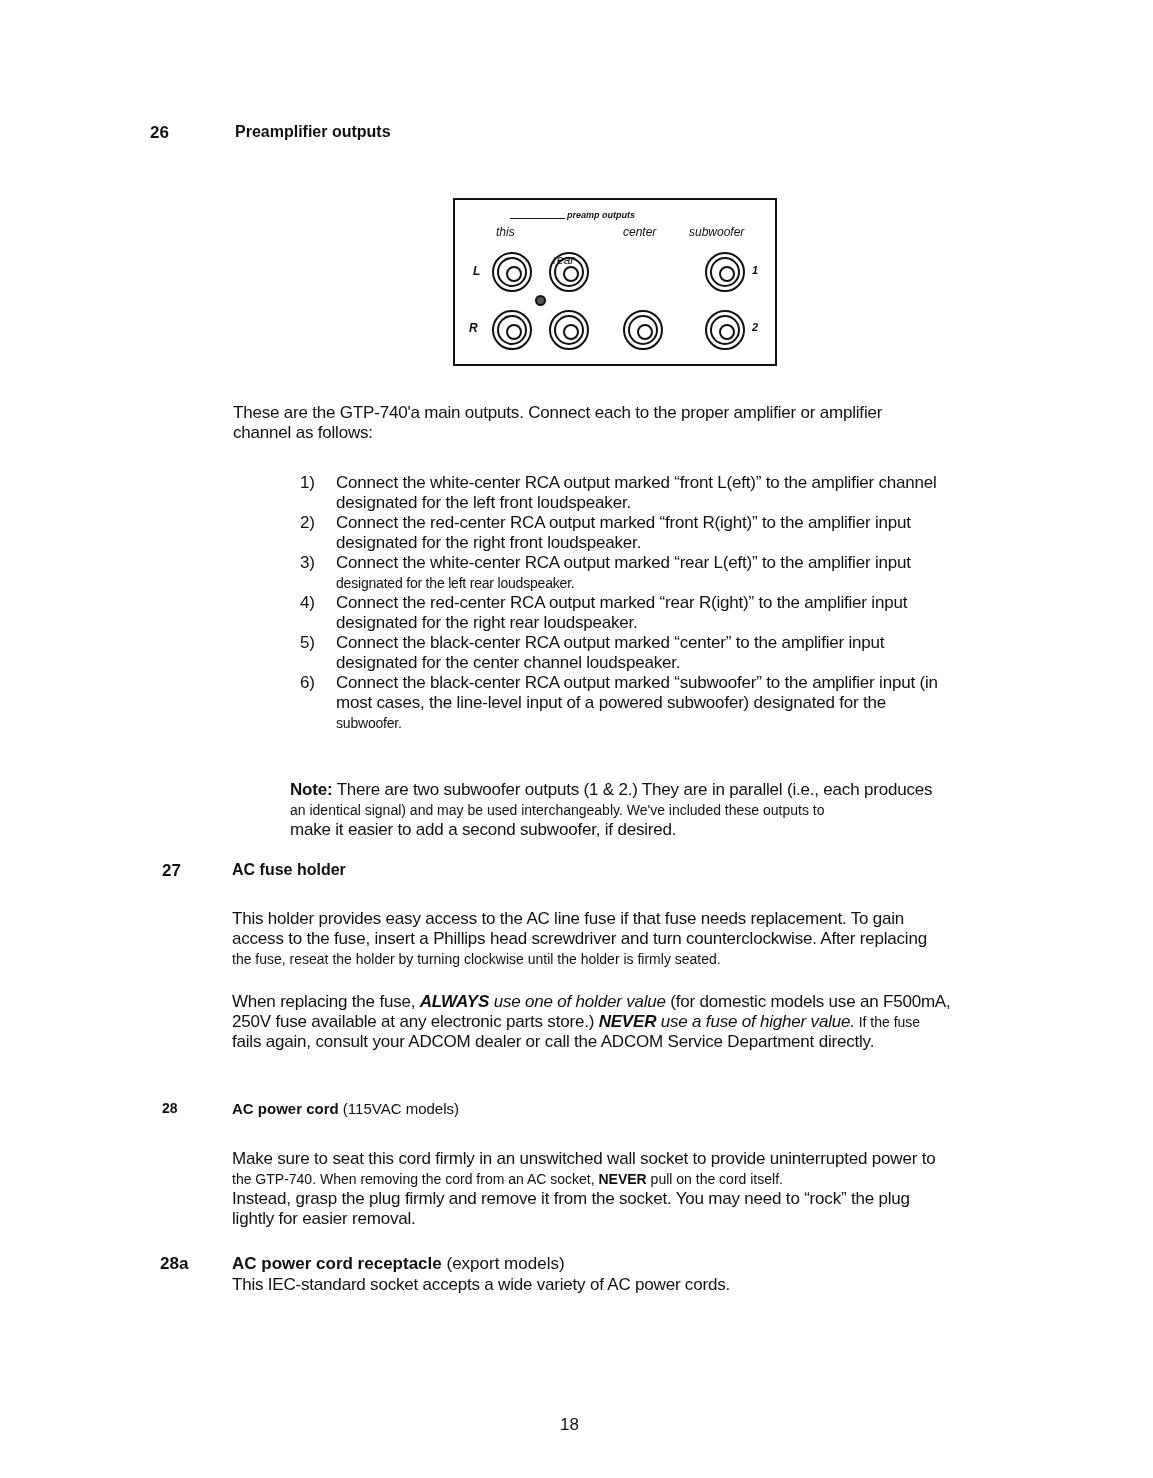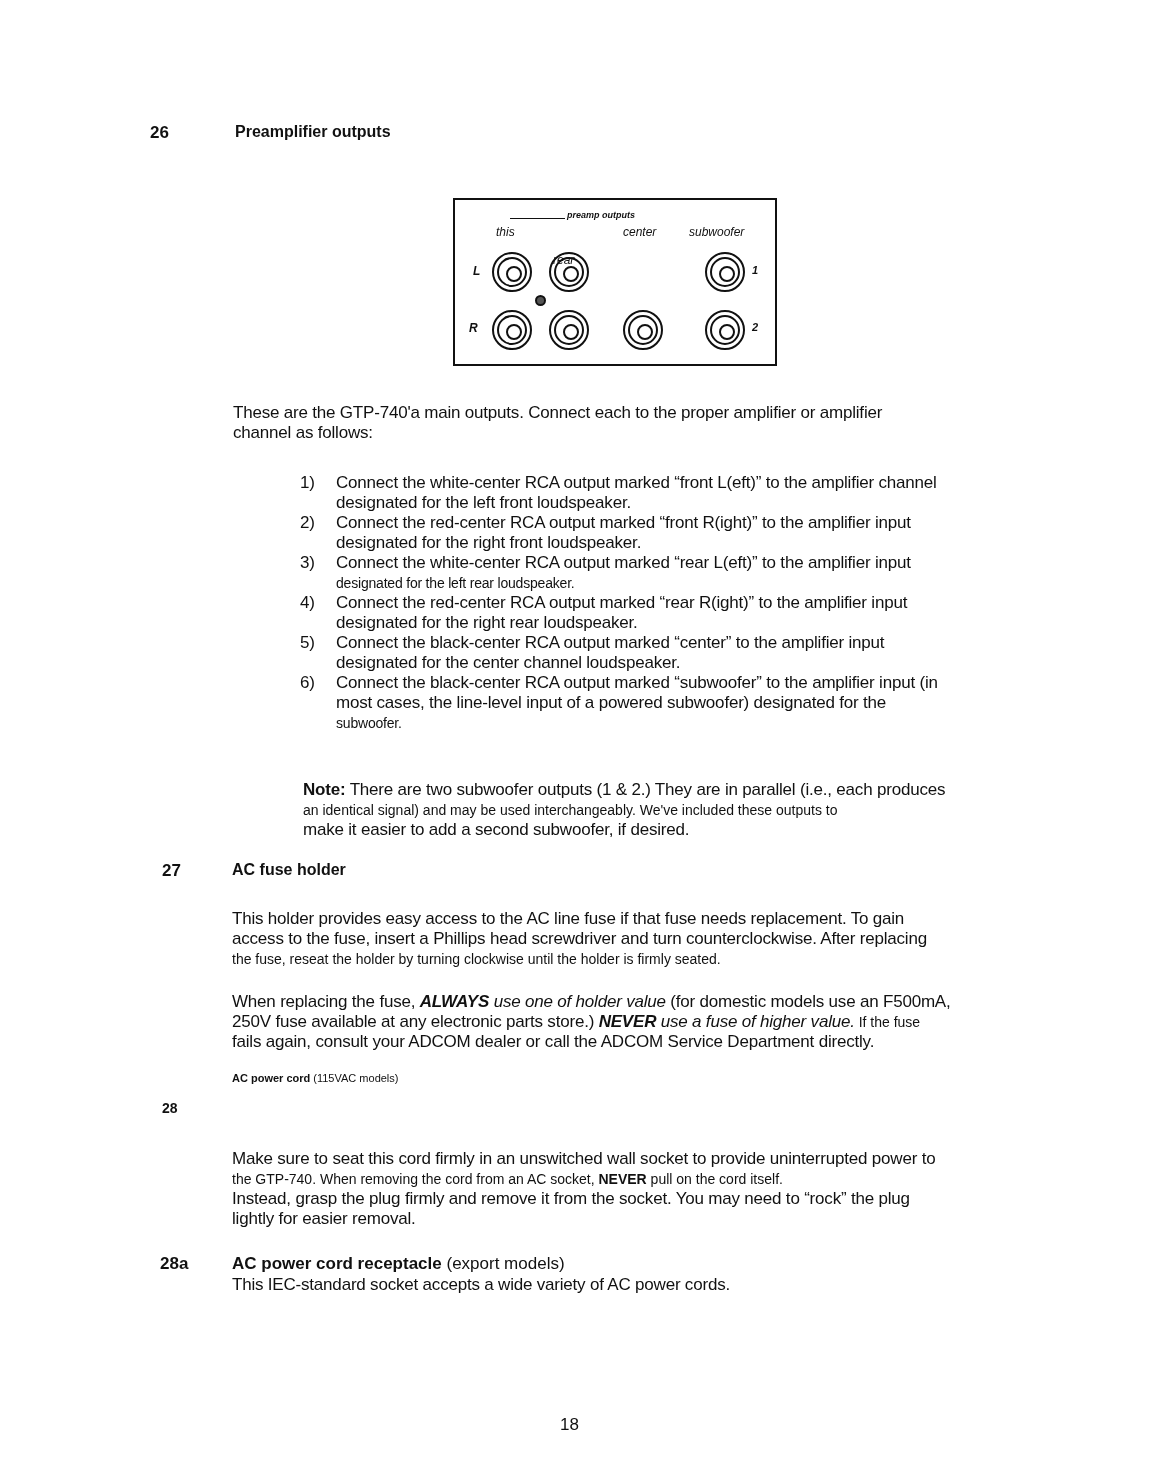--- a/index.html
+++ b/index.html
@@ -95,21 +95,21 @@
     <div>designated for the center channel loudspeaker.</div>
   </div>
   <div class="li">
     <span class="n">6)</span>
     <div>Connect the black-center RCA output marked “subwoofer” to the amplifier input (in</div>
     <div>most cases, the line-level input of a powered subwoofer) designated for the</div>
     <div class="small">subwoofer.</div>
   </div>
 </div>
 
-<div class="abs para" style="left:303px;top:780px;width:760px;">
+<div class="abs para" style="left:290px;top:780px;width:760px;">
   <div><b>Note:</b><span> There are two subwoofer outputs (1 &amp; 2.)  They are in parallel (i.e., each produces</span></div>
   <div class="small">an identical signal) and may be used interchangeably.   We've included these outputs to</div>
   <div>make it easier to add a second subwoofer, if desired.</div>
 </div>
 
 <div class="abs num" style="left:162px;top:861px;">27</div>
 <div class="abs head" style="left:232px;top:861px;">AC fuse holder</div>
 
 <div class="abs para" style="left:232px;top:909px;width:820px;">
   <div>This holder provides easy access to the AC line fuse if that fuse needs replacement.  To gain</div>
@@ -121,21 +121,21 @@
   <div>
     <span>When replacing the fuse, </span><span class="bi">ALWAYS</span><span class="it"> use one of holder value</span><span> (for domestic models use an F500mA,</span>
   </div>
   <div>
     <span>250V fuse available at any electronic parts store.)  </span><span class="bi">NEVER</span><span class="it"> use a fuse of higher value.</span><span class="small">  If the fuse</span>
   </div>
   <div>fails again, consult your ADCOM dealer or call the ADCOM Service Department directly.</div>
 </div>
 
 <div class="abs num" style="left:162px;top:1100px;font-size:14px;">28</div>
-<div class="abs" style="left:232px;top:1072px;font-size:11px;">
+<div class="abs" style="left:232px;top:1100px;font-size:15px;">
   <b>AC power cord</b><span> (115VAC models)</span>
 </div>
 
 <div class="abs para" style="left:232px;top:1149px;width:830px;">
   <div>Make sure to seat this cord firmly in an unswitched wall socket to provide uninterrupted power to</div>
   <div class="small"><span>the GTP-740.  When removing the cord from an AC socket, </span><b>NEVER</b><span> pull on the cord itself.</span></div>
   <div>Instead, grasp the plug firmly and remove it from the socket.  You may need to “rock” the plug</div>
   <div>lightly for easier removal.</div>
 </div>
 

